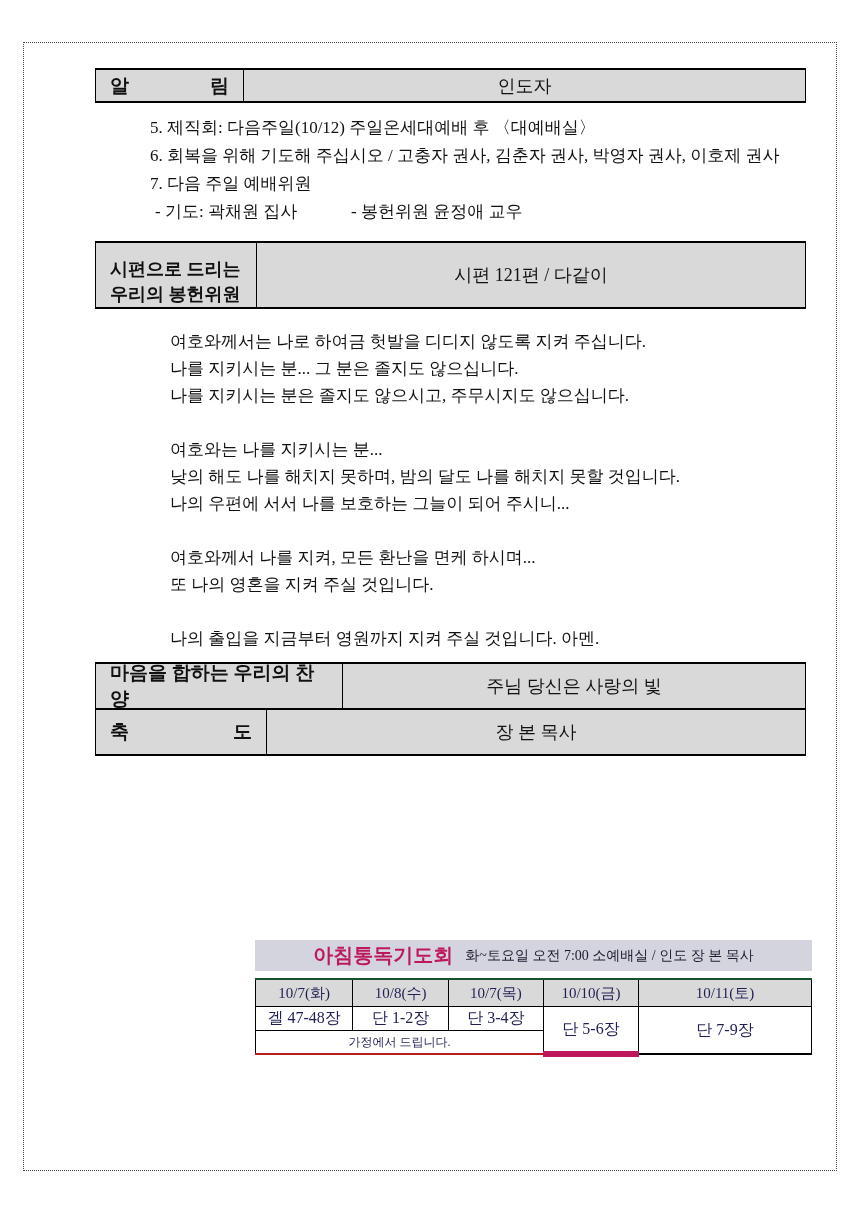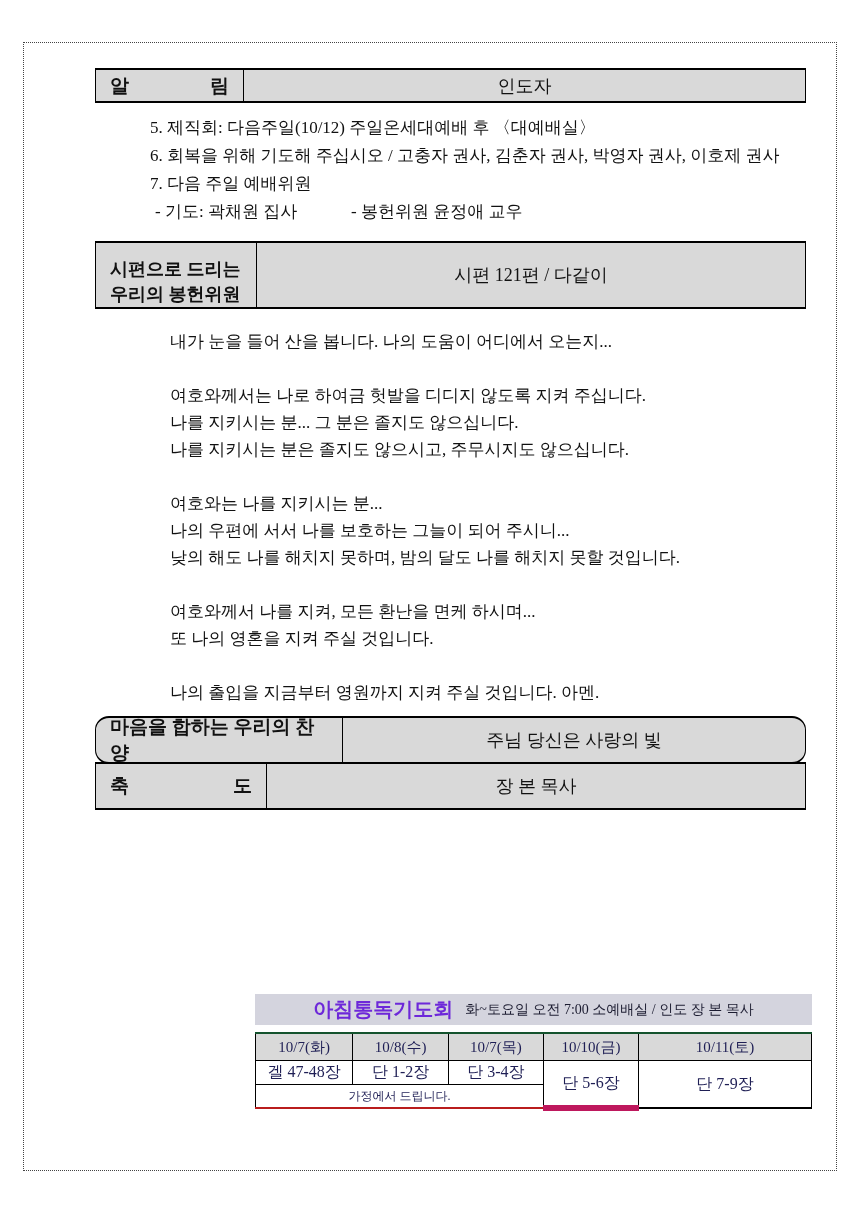--- a/index.html
+++ b/index.html
@@ -53,21 +53,21 @@
   
   .psalm-body{margin:19px 0 0 75px;font-size:17px;line-height:27px;}
   .psalm-body .para{margin:0 0 27px 0;}
   .psalm-body .para:last-child{margin-bottom:0;}
   
   .morning{margin:184px 0 0 160px;width:557px;}
   .m-strip{
     height:31px;background:#d4d4de;
     display:flex;align-items:center;justify-content:center;gap:12px;
   }
-  .m-title{font-weight:bold;font-size:20px;color:#6d28d9;}
+  .m-title{font-weight:bold;font-size:20px;color:#be185d;}
   .m-sub{font-size:14px;color:#1b1b30;}
   table.m-table{
     width:557px;margin-top:7px;
     border-collapse:collapse;table-layout:fixed;
     color:#1f1f55;
   }
   table.m-table td{
     border:1px solid #000;
     text-align:center;vertical-align:middle;
     padding:0;overflow:hidden;white-space:nowrap;
@@ -105,42 +105,39 @@
     <div class="hrow row-psalm" style="margin-top:15px;">
       <div class="label">
         <span>시편으로 드리는</span>
         <span>우리의 봉헌위원</span>
       </div>
       <div class="value">시편 121편 / 다같이</div>
     </div>
 
     <div class="psalm-body">
       <div class="para">
-        <div>내가 눈을 들어 산을 봅니다. 나의 도움이 어디에서 오는지...</div>
-      </div>
-      <div class="para">
         <div>여호와께서는 나로 하여금 헛발을 디디지 않도록 지켜 주십니다.</div>
         <div>나를 지키시는 분... 그 분은 졸지도 않으십니다.</div>
         <div>나를 지키시는 분은 졸지도 않으시고, 주무시지도 않으십니다.</div>
       </div>
       <div class="para">
         <div>여호와는 나를 지키시는 분...</div>
+        <div>낮의 해도 나를 해치지 못하며, 밤의 달도 나를 해치지 못할 것입니다.</div>
         <div>나의 우편에 서서 나를 보호하는 그늘이 되어 주시니...</div>
-        <div>낮의 해도 나를 해치지 못하며, 밤의 달도 나를 해치지 못할 것입니다.</div>
       </div>
       <div class="para">
         <div>여호와께서 나를 지켜, 모든 환난을 면케 하시며...</div>
         <div>또 나의 영혼을 지켜 주실 것입니다.</div>
       </div>
       <div class="para">
         <div>나의 출입을 지금부터 영원까지 지켜 주실 것입니다. 아멘.</div>
       </div>
     </div>
 
-    <div class="hrow row-praise" style="margin-top:10px;border-radius:14px;">
+    <div class="hrow row-praise" style="margin-top:10px;">
       <div class="label">마음을 합하는 우리의 찬양</div>
       <div class="value">주님 당신은 사랑의 빛</div>
     </div>
 
     <div class="hrow row-bened">
       <div class="label justify">
         <span>축</span>
         <span>도</span>
       </div>
       <div class="value">장 본 목사</div>

